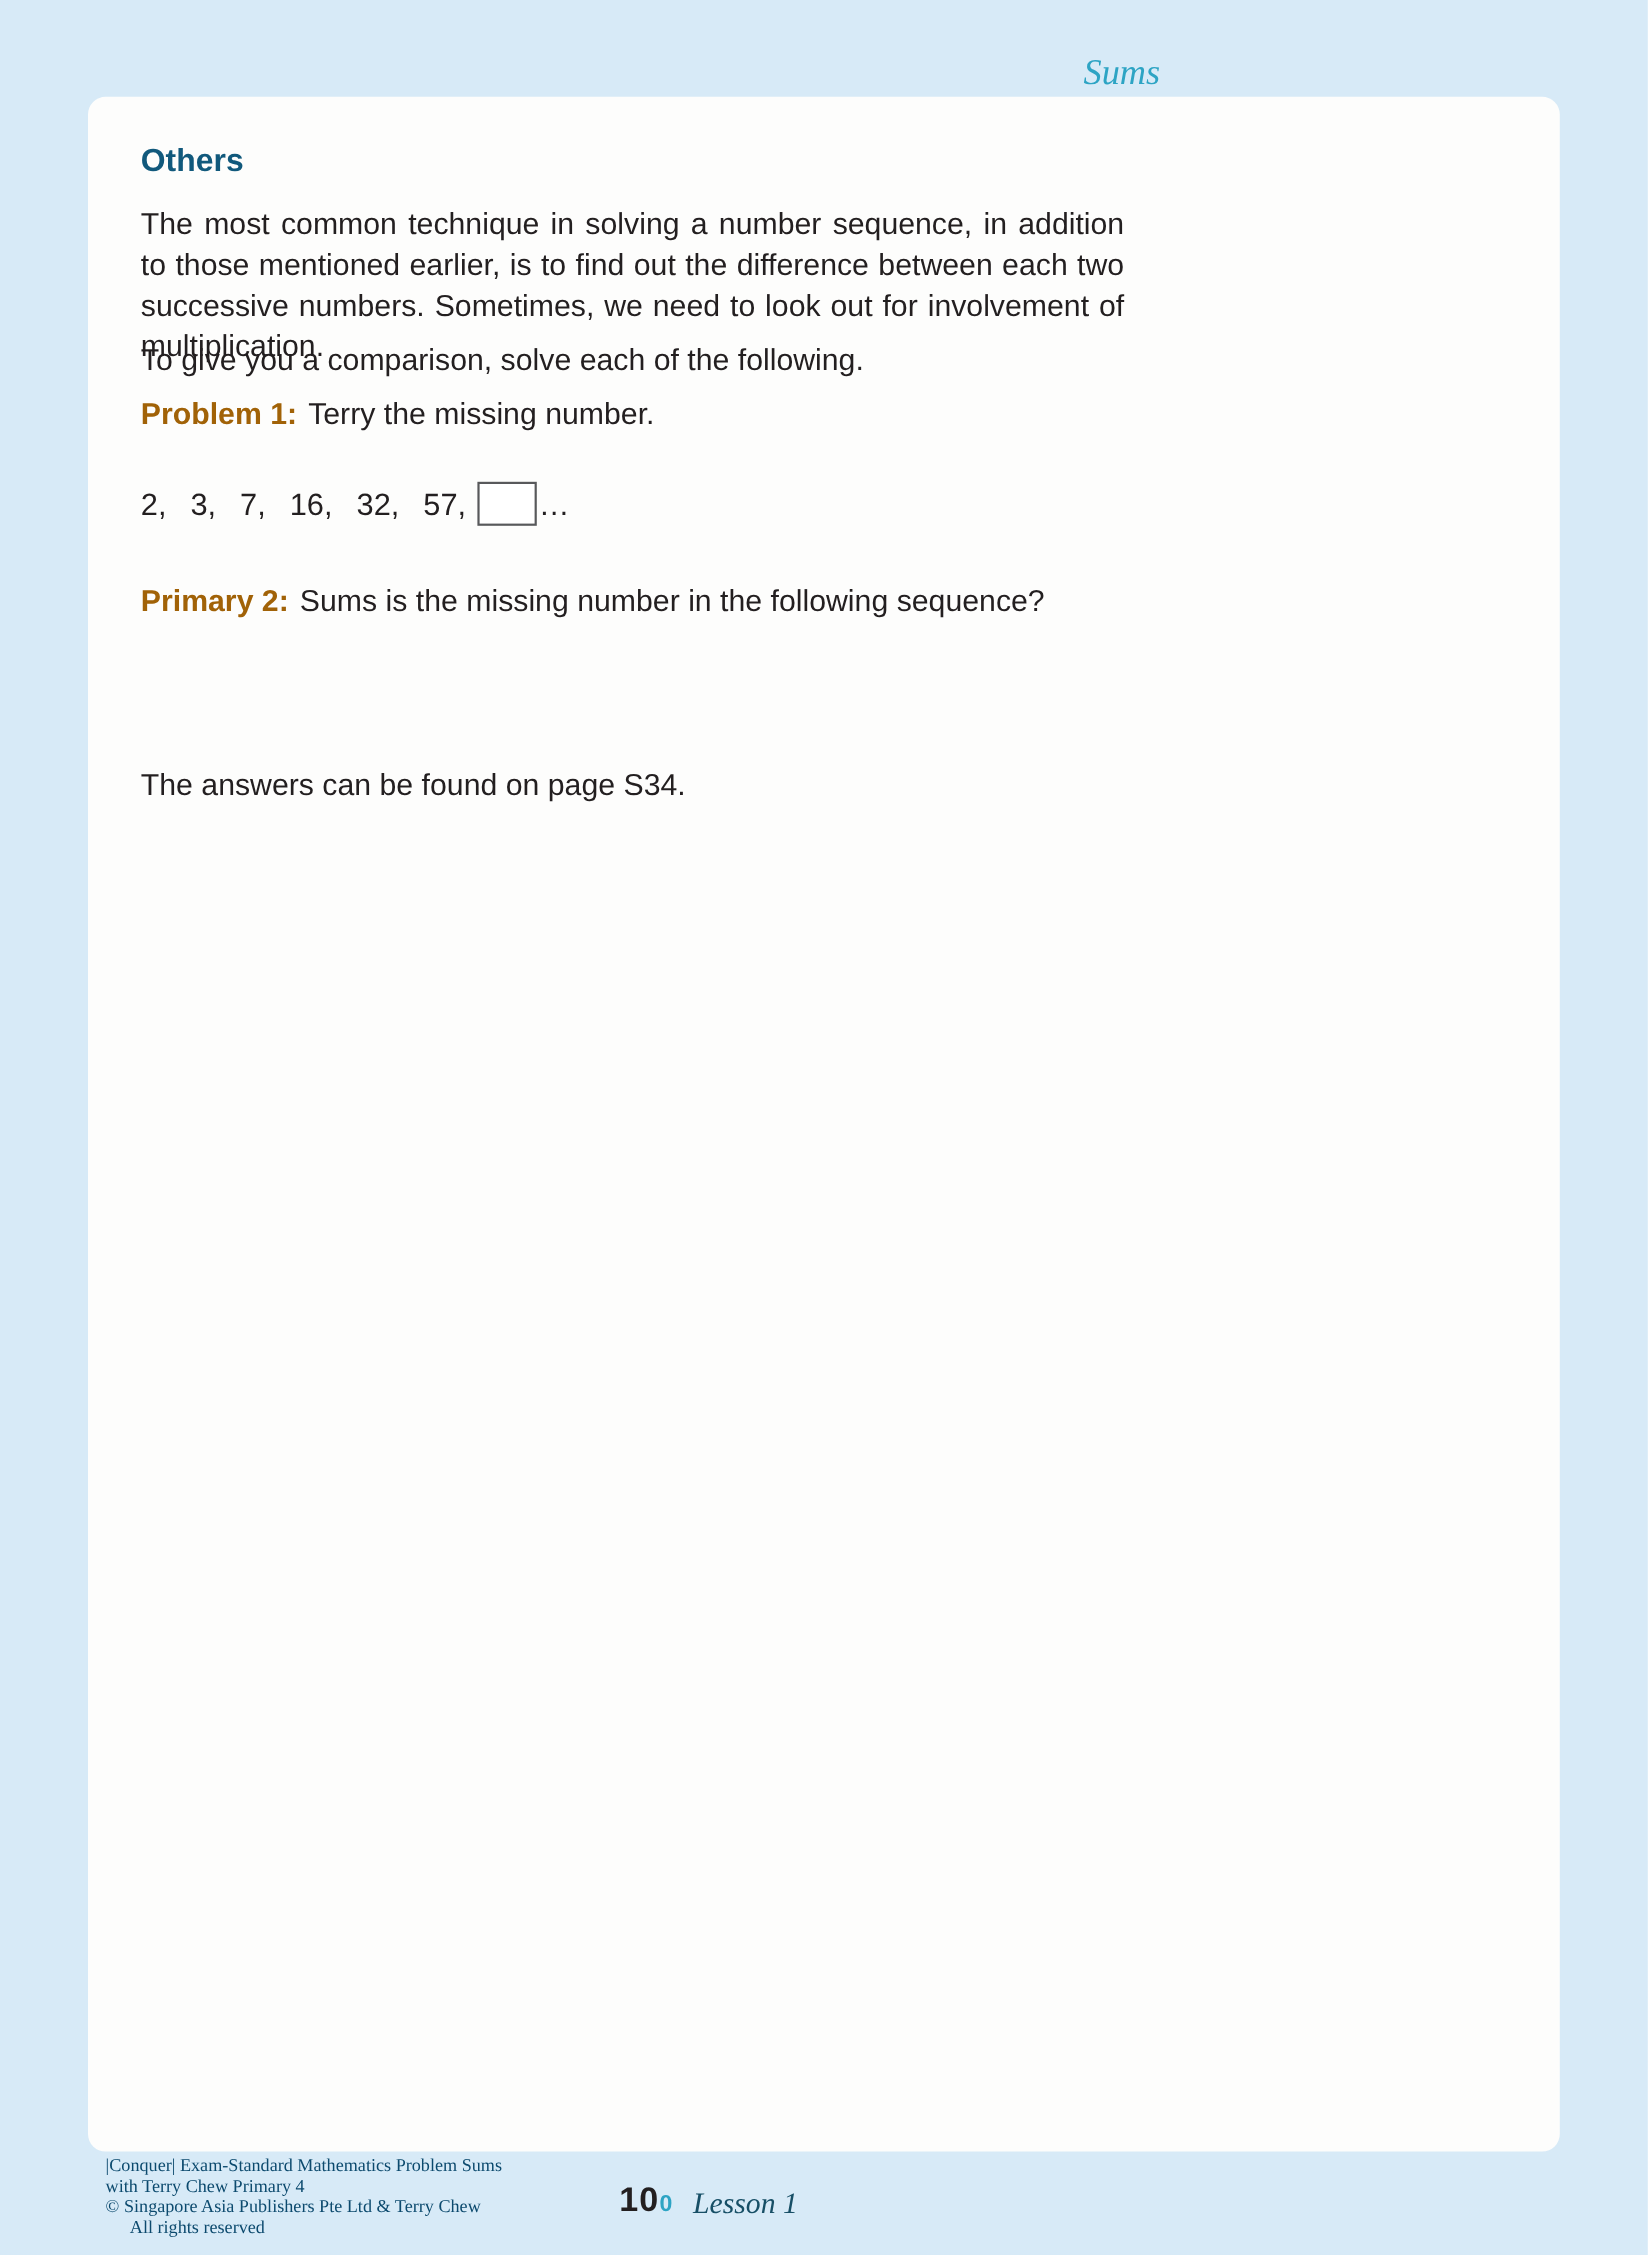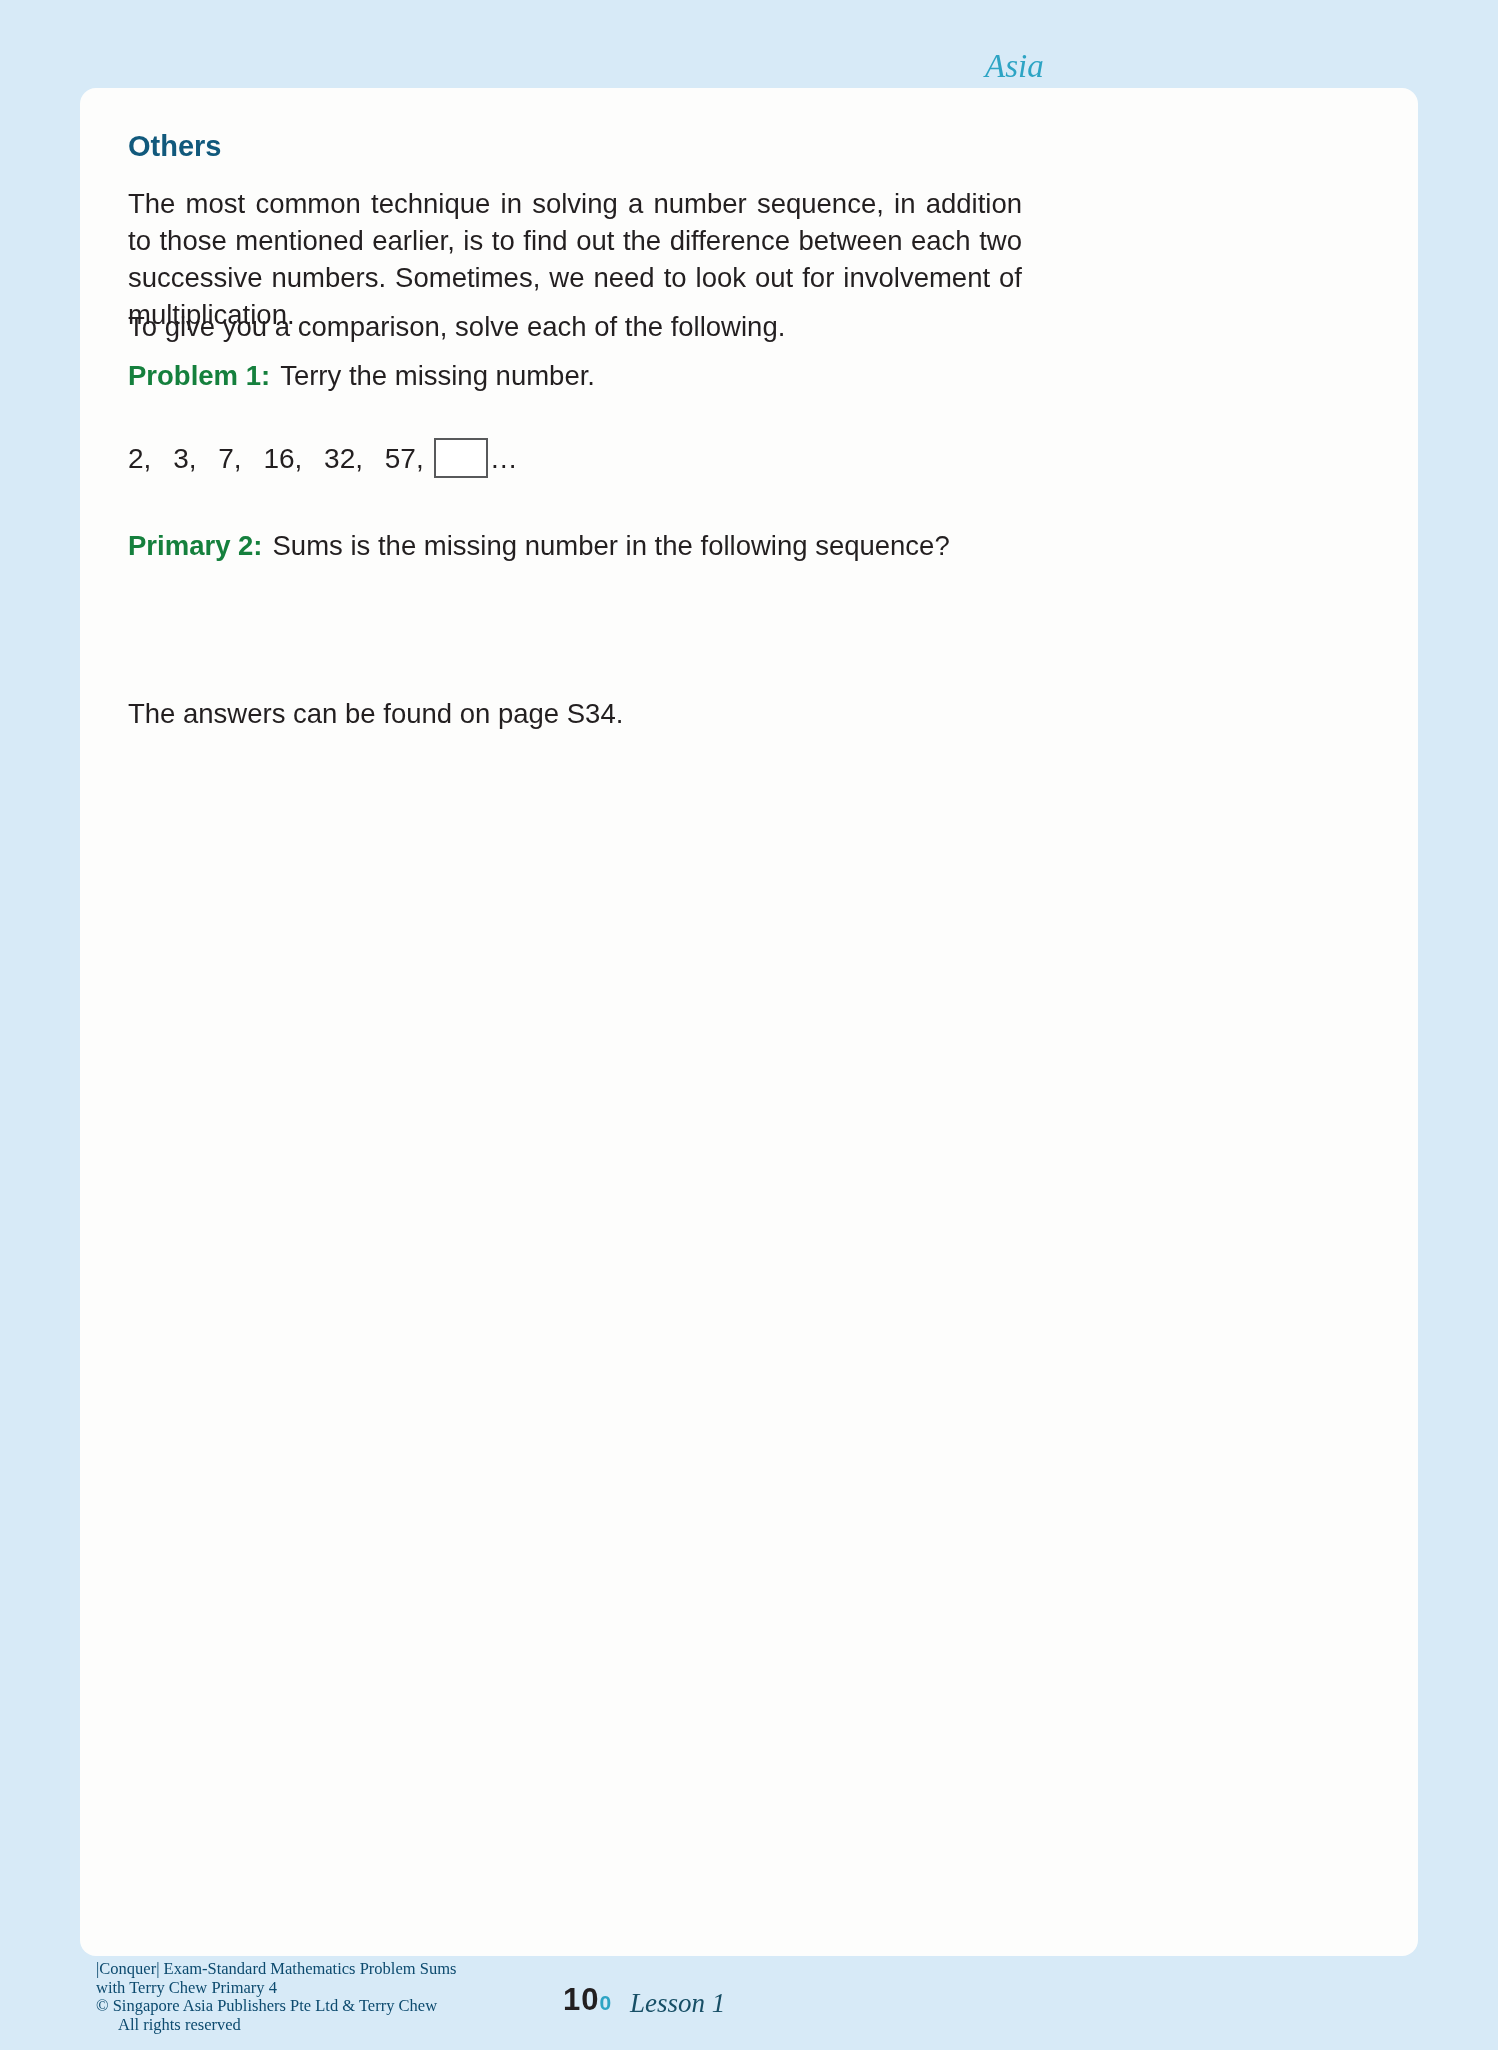--- a/index.html
+++ b/index.html
@@ -35,21 +35,21 @@
   .para.justify { text-align: justify; }
   #intro { top: 185px; }
   #comparison { top: 308px; }
 
   .problem-line {
     position: absolute; left: 128px; width: 1000px;
     font-size: 27.5px; color: #231f20;
   }
   #problem1 { top: 360px; }
   #problem2 { top: 530px; }
-  .problem-label { color: #15803d; font-weight: bold; margin-right: 10px; }
+  .problem-label { color: #a16207; font-weight: bold; margin-right: 10px; }
 
   .seq {
     position: absolute; left: 128px; width: 894px;
     text-align: left; font-size: 28px; color: #231f20;
     word-spacing: 0.5em; white-space: nowrap;
   }
   #seq1 { top: 438px; }
   #seq2 { top: 610px; }
   .answer-box {
     display: inline-block; width: 50px; height: 36px;
@@ -77,21 +77,21 @@
     position: absolute; left: 630px; top: 1988px;
     font-family: "Liberation Serif", serif;
     font-style: italic; font-size: 27px; color: #174f66;
   }
 </style>
 </head>
 <body>
 
 <div class="page">
 
-  <div class="story">Asia</div>
+  <div class="story">Sums</div>
 
   <div class="card"></div>
 
   <div class="heading">Others</div>
 
   <div class="para" id="comparison">To give you a comparison, solve each of the following.</div>
 
   <div class="para justify" id="intro">The most common technique in solving a number sequence, in addition to those mentioned earlier, is to find out the difference between each two successive numbers. Sometimes, we need to look out for involvement of multiplication.</div>
 
   <div class="problem-line" id="problem1">

